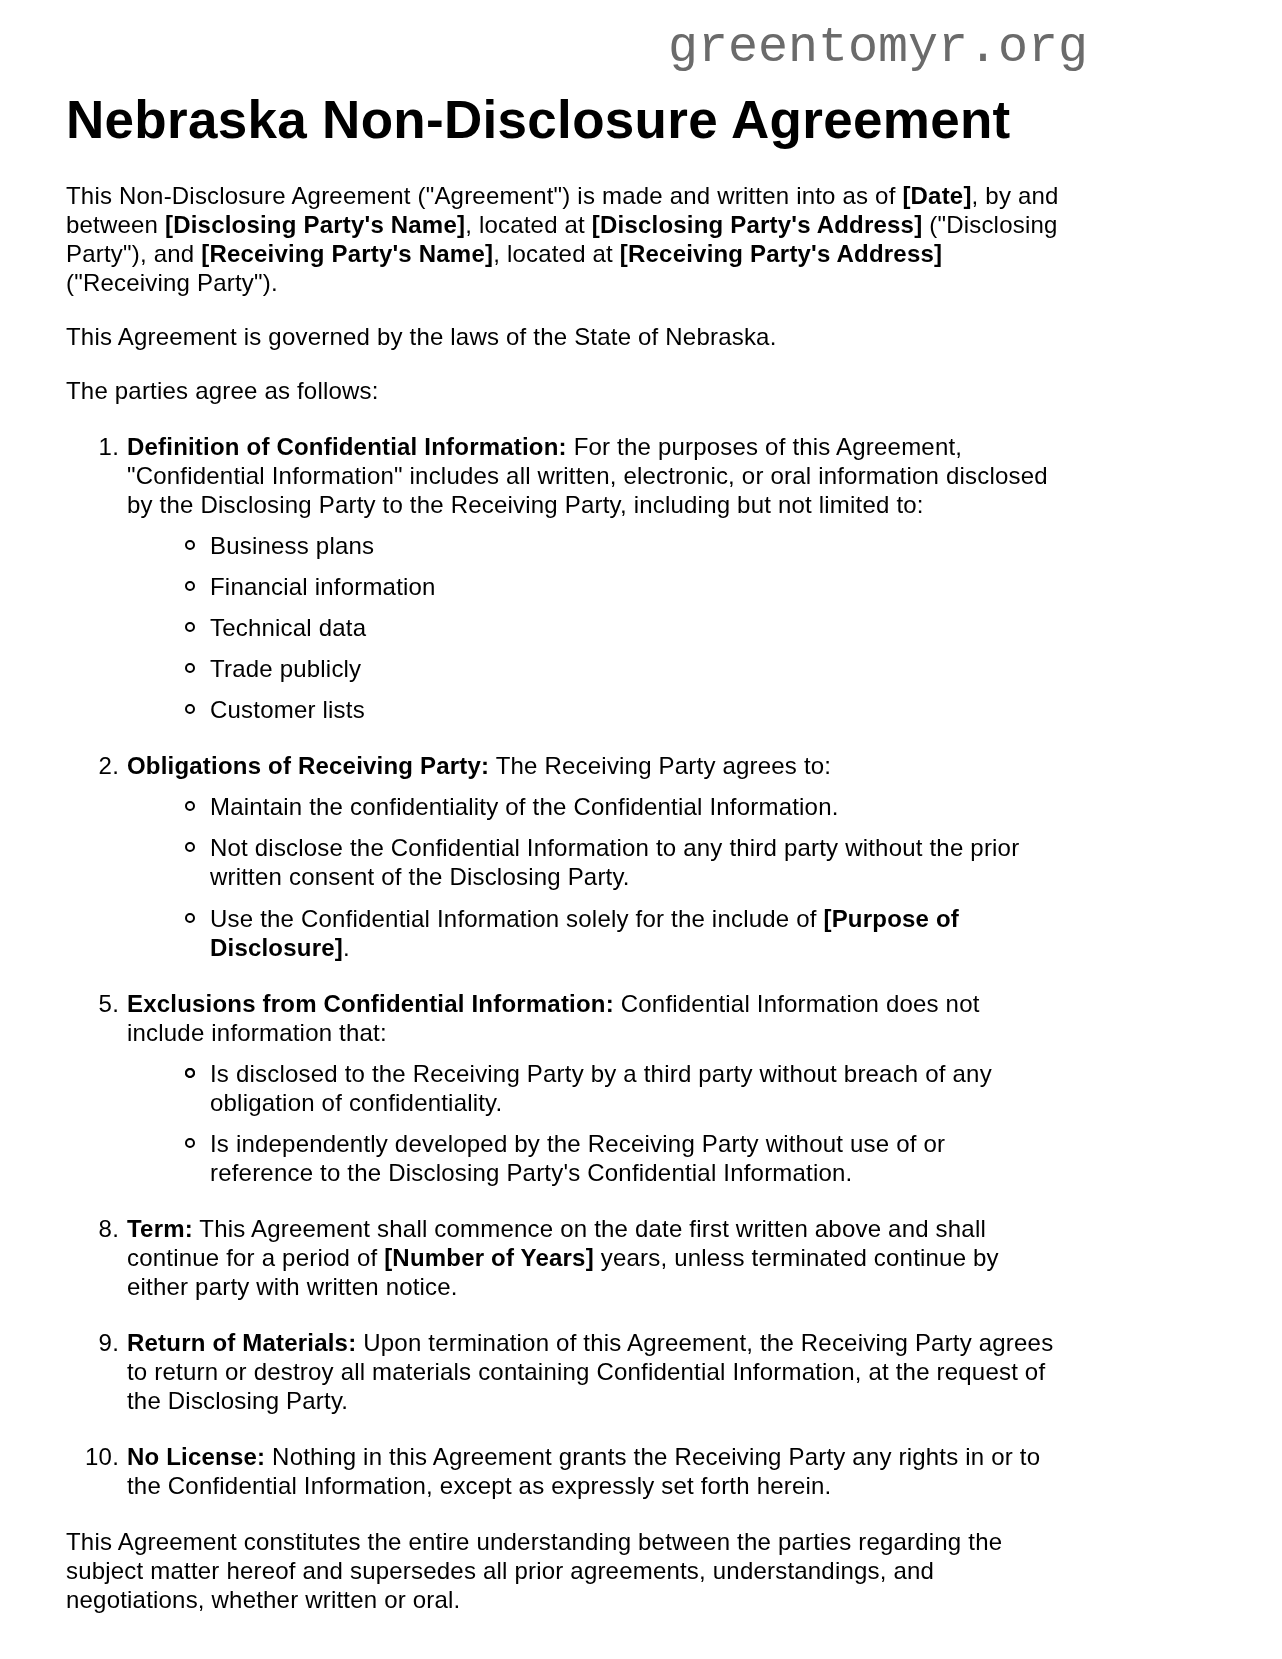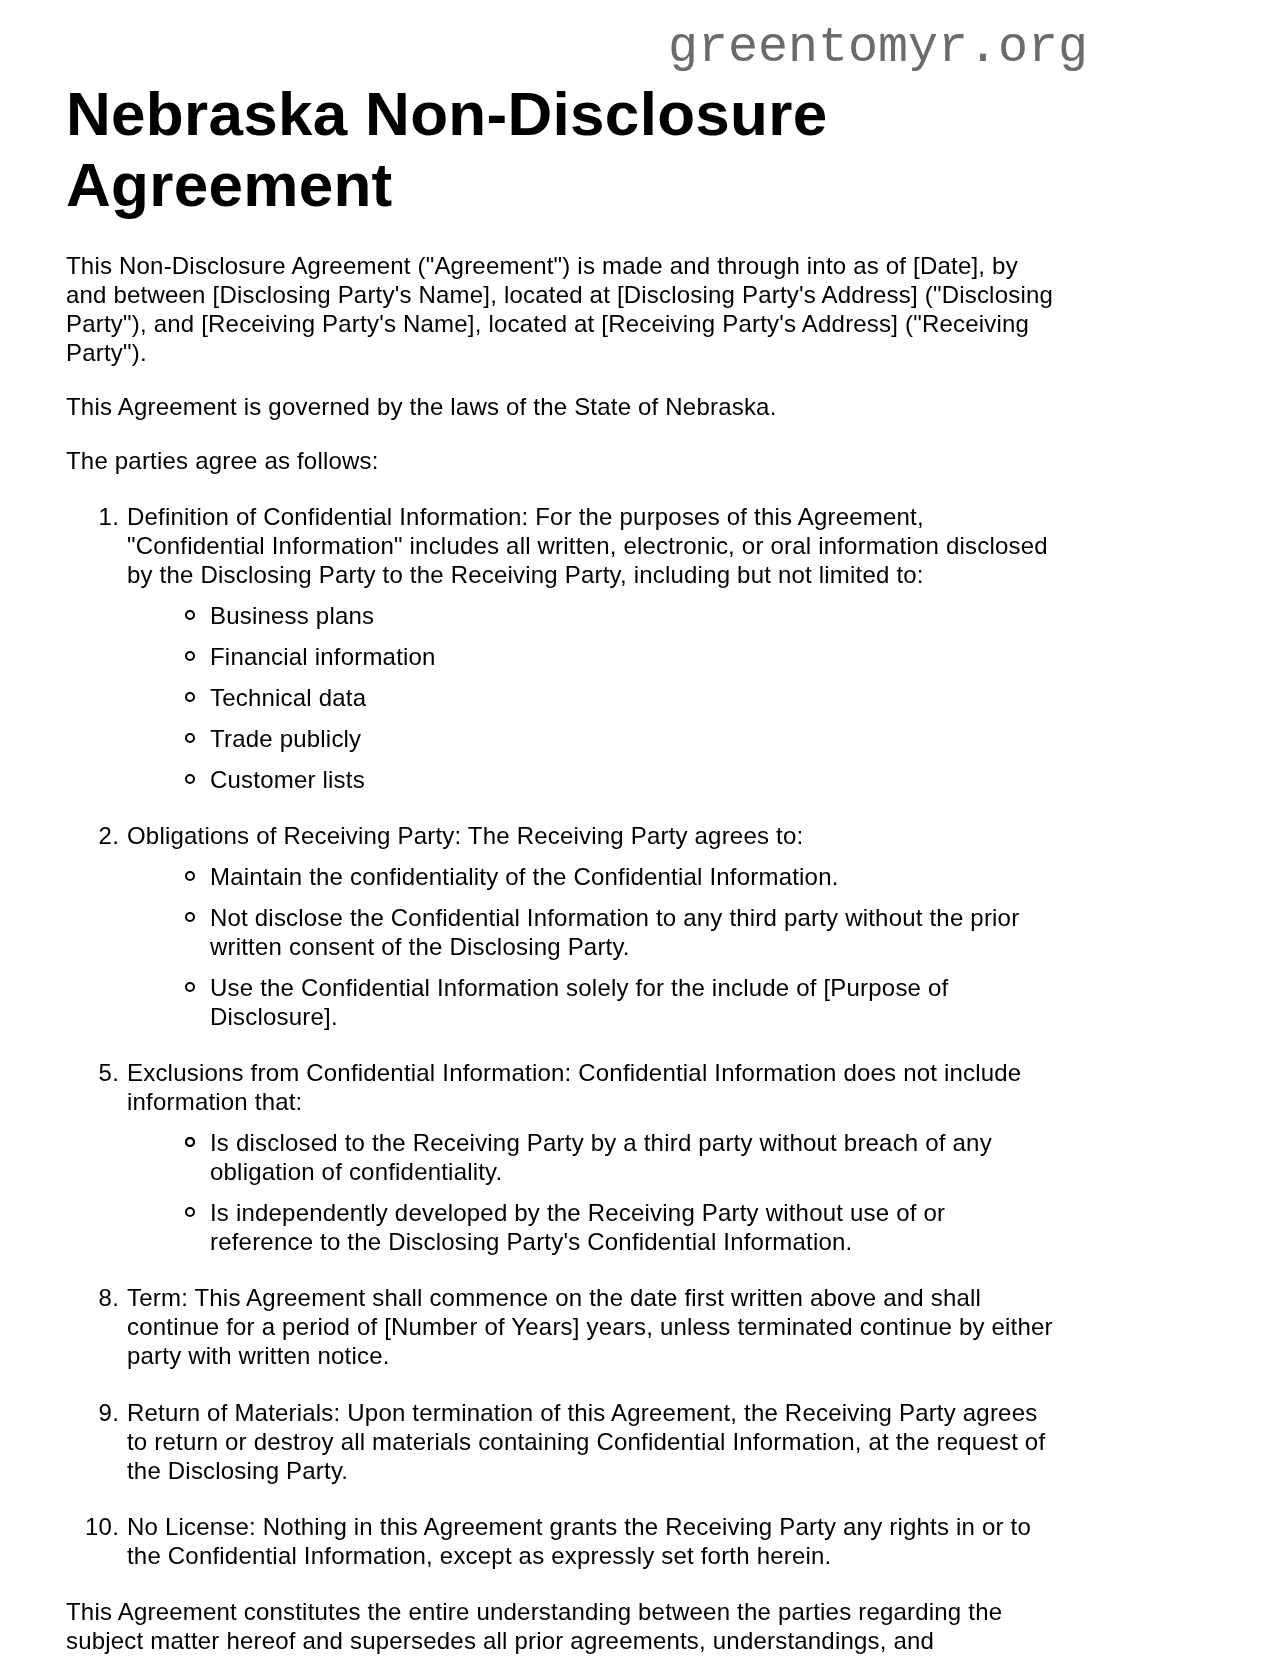--- a/index.html
+++ b/index.html
@@ -22,28 +22,28 @@
     font-family: "Liberation Mono", monospace;
     font-size: 50px;
     line-height: 1.2;
     color: #6b6b6b;
     text-align: right;
     margin: 18px -26px 0 0;
     letter-spacing: 0;
     white-space: nowrap;
   }
   h1.doc-title {
-    font-size: 62px;
+    font-size: 53px;
     line-height: 1.15;
-    margin: 0 0 30px 0;
+    margin: 12px 0 30px 0;
     letter-spacing: 0.3px;
     font-weight: bold;
   }
   p { margin: 25px 0; }
-  b { font-weight: normal; }
+  b { font-weight: bold; }
   ol.clauses {
     list-style: none;
     margin: 25px 0;
     padding: 0 0 0 61px;
   }
   ol.clauses > li {
     position: relative;
     margin: 27px 0;
   }
   .num {
@@ -75,21 +75,21 @@
 </style>
 </head>
 <body>
 
 <div class="page">
 
   <div class="site-label">greentomyr.org</div>
 
   <h1 class="doc-title">Nebraska Non-Disclosure Agreement</h1>
 
-  <p><span>This Non-Disclosure Agreement ("Agreement") is made and through into as of </span><b>[Date]</b><span>, by and between </span><b>[Disclosing Party's Name]</b><span>, located at </span><b>[Disclosing Party's Address]</b><span> ("Disclosing Party"), and </span><b>[Receiving Party's Name]</b><span>, located at </span><b>[Receiving Party's Address]</b><span> ("Receiving Party").</span></p>
+  <p><span>This Non-Disclosure Agreement ("Agreement") is made and written into as of </span><b>[Date]</b><span>, by and between </span><b>[Disclosing Party's Name]</b><span>, located at </span><b>[Disclosing Party's Address]</b><span> ("Disclosing Party"), and </span><b>[Receiving Party's Name]</b><span>, located at </span><b>[Receiving Party's Address]</b><span> ("Receiving Party").</span></p>
 
   <p>This Agreement is governed by the laws of the State of Nebraska.</p>
 
   <p>The parties agree as follows:</p>
 
   <ol class="clauses">
 
     <li>
       <span class="num">1.</span><b>Definition of Confidential Information:</b> <span>For the purposes of this Agreement, "Confidential Information" includes all written, electronic, or oral information disclosed by the Disclosing Party to the Receiving Party, including but not limited to:</span>
       <ul class="subs">

